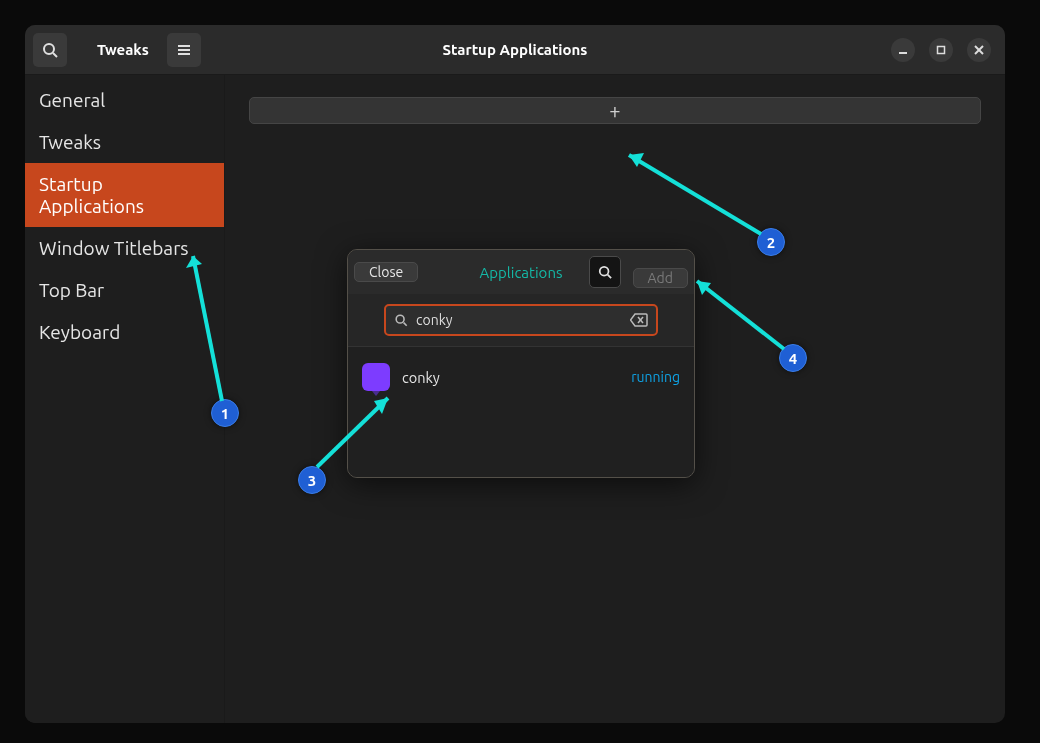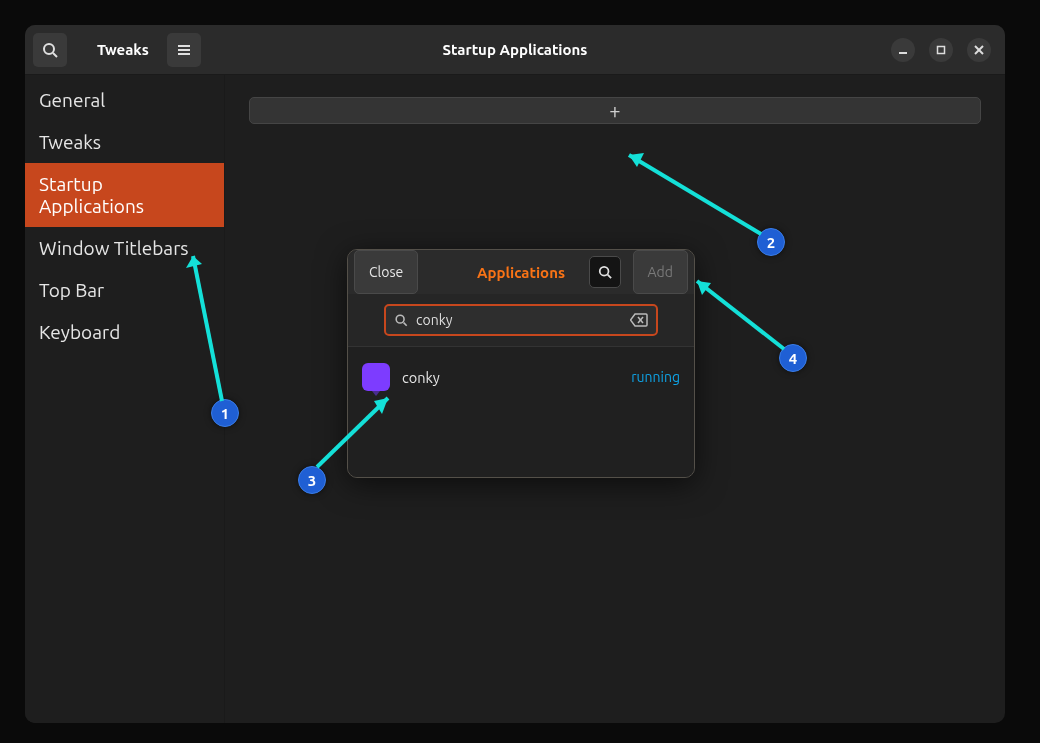--- a/index.html
+++ b/index.html
@@ -87,39 +87,39 @@
     overflow: hidden;
   }
   .dlg-hdr {
     height: 44px;
     background: #2b2b2b;
     display: flex; align-items: center; justify-content: space-between;
     padding: 0 6px;
     position: relative;
   }
   .dlg-btn {
-    height: 44px; padding: 0 14px;
+    height: 20px; padding: 0 14px;
     background: #3a3a3a; border: 1px solid #4a4a4a;
     border-radius: 5px; color: #e6e6e6; font-size: 14px;
     display: flex; align-items: center; justify-content: center;
   }
   .dlg-btn.disabled { color: #7a7a7a; }
   .dlg-title {
     position: absolute; left: 0; right: 0; text-align: center;
-    font-weight: 700; color: #f97316; font-size: 15px;
+    font-weight: 400; color: #14b8a6; font-size: 15px;
     pointer-events: none;
   }
   .dlg-search-icon {
     width: 32px; height: 32px;
     background: #141414; border: 1px solid #4a4a4a; border-radius: 5px;
     display: flex; align-items: center; justify-content: center;
     color: #e6e6e6; font-size: 14px;
     margin-right: 6px;
   }
-  .dlg-hdr-right { display: flex; align-items: center; gap: 6px; }
+  .dlg-hdr-right { display: flex; align-items: flex-end; gap: 6px; }
 
   .dlg-searchrow { padding: 10px 36px; background: #262626; border-bottom: 1px solid #333; }
   .search-box {
     height: 32px; background: #2e2e2e; border: 2px solid #c7471d; border-radius: 5px;
     display: flex; align-items: center; padding: 0 8px; gap: 8px; color: #ddd;
   }
   .search-box input {
     flex: 1; background: transparent; border: none; outline: none; color: #ddd; font-size: 14px;
   }
 

